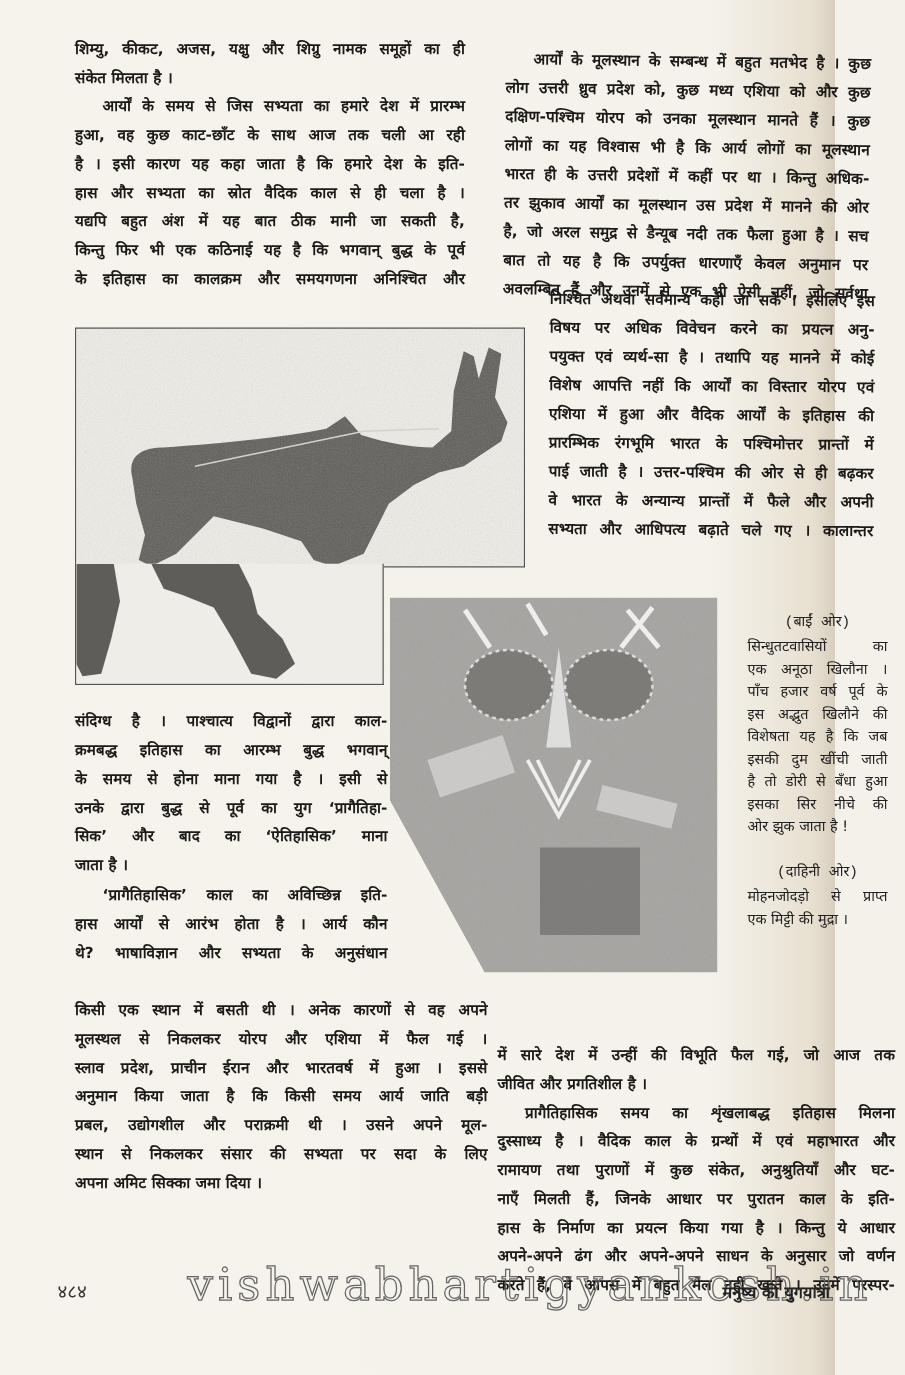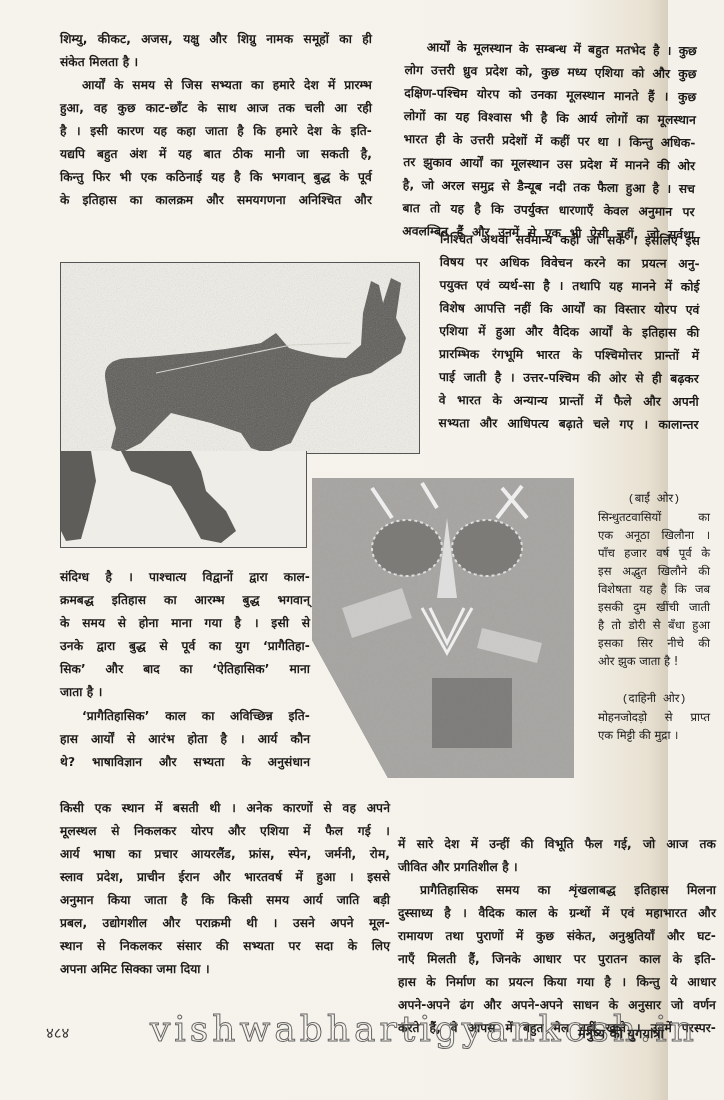--- a/index.html
+++ b/index.html
@@ -71,20 +71,21 @@
 <body>
 
 <div class="page">
 
   <div class="col" id="col-left-top">
     <span class="l">शिम्यु, कीकट, अजस, यक्षु और शिग्रु  नामक समूहों  का ही</span>
     <span class="l last">संकेत मिलता है ।</span>
     <span class="l" style="padding-left:22px">आर्यों के समय से जिस सभ्यता का हमारे देश में प्रारम्भ</span>
     <span class="l">हुआ, वह  कुछ काट-छाँट  के साथ आज तक चली आ रही</span>
     <span class="l">है । इसी कारण यह कहा जाता है कि  हमारे  देश के इति-</span>
+    <span class="l">हास और सभ्यता का स्रोत वैदिक  काल से  ही  चला है ।</span>
     <span class="l">यद्यपि बहुत अंश में  यह बात ठीक मानी  जा  सकती है,</span>
     <span class="l">किन्तु फिर  भी एक कठिनाई यह है  कि भगवान् बुद्ध के पूर्व</span>
     <span class="l">के इतिहास का कालक्रम और समयगणना  अनिश्चित और</span>
   </div>
 
   <div class="col" id="col-right-top">
     <span class="l" style="padding-left:22px">आर्यों के मूलस्थान के सम्बन्ध में बहुत मतभेद है । कुछ</span>
     <span class="l">लोग उत्तरी ध्रुव प्रदेश को, कुछ मध्य एशिया को और कुछ</span>
     <span class="l">दक्षिण-पश्चिम योरप  को उनका  मूलस्थान मानते हैं । कुछ</span>
     <span class="l">लोगों का यह विश्वास भी है कि  आर्य  लोगों  का मूलस्थान</span>
@@ -183,21 +184,20 @@
 
   <div class="col" id="col-left-bottom2">
     <span class="l" style="padding-left:22px;width:228px">‘प्रागैतिहासिक’  काल का अविच्छिन्न इति-</span>
     <span class="l" style="width:250px">हास आर्यों से आरंभ  होता  है । आर्य कौन</span>
     <span class="l" style="width:250px">थे?  भाषाविज्ञान और सभ्यता के अनुसंधान</span>
   </div>
 
   <div class="col" id="col-left-bottom3" style="top:797px">
     <span class="l">किसी एक स्थान में बसती थी । अनेक कारणों से वह अपने</span>
     <span class="l">मूलस्थल  से निकलकर योरप  और  एशिया में फैल गई ।</span>
-    <span class="l">आर्य भाषा का प्रचार आयरलैंड, फ्रांस, स्पेन, जर्मनी, रोम,</span>
     <span class="l">स्लाव प्रदेश, प्राचीन ईरान और  भारतवर्ष में हुआ । इससे</span>
     <span class="l">अनुमान किया जाता है  कि किसी समय  आर्य  जाति  बड़ी</span>
     <span class="l">प्रबल, उद्योगशील  और  पराक्रमी थी ।  उसने  अपने  मूल-</span>
     <span class="l">स्थान से निकलकर  संसार  की  सभ्यता  पर  सदा के  लिए</span>
     <span class="l last">अपना अमिट  सिक्का जमा दिया ।</span>
   </div>
 
   <div class="col" id="col-right-bottom">
     <span class="l">में सारे देश में उन्हीं की विभूति फैल गई,  जो आज तक</span>
     <span class="l last">जीवित और प्रगतिशील है ।</span>

